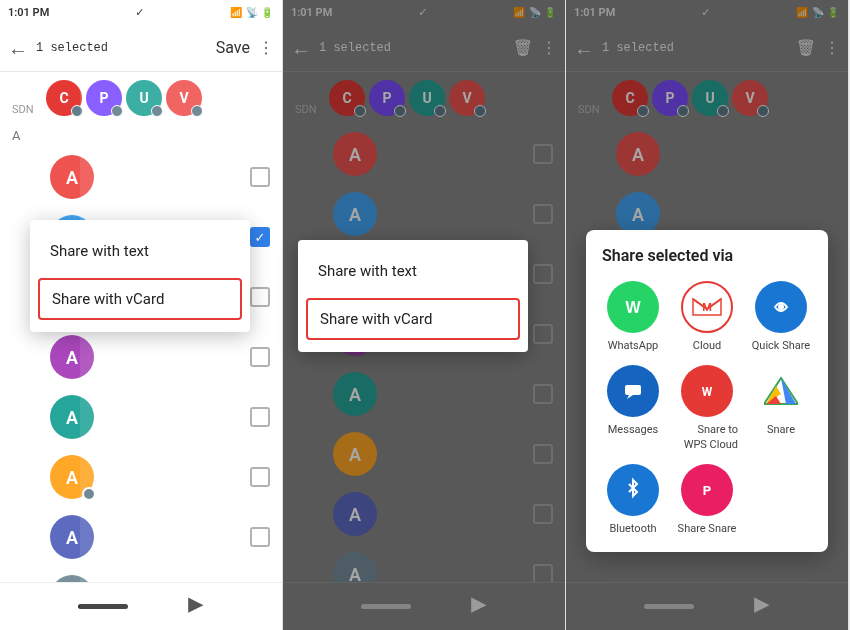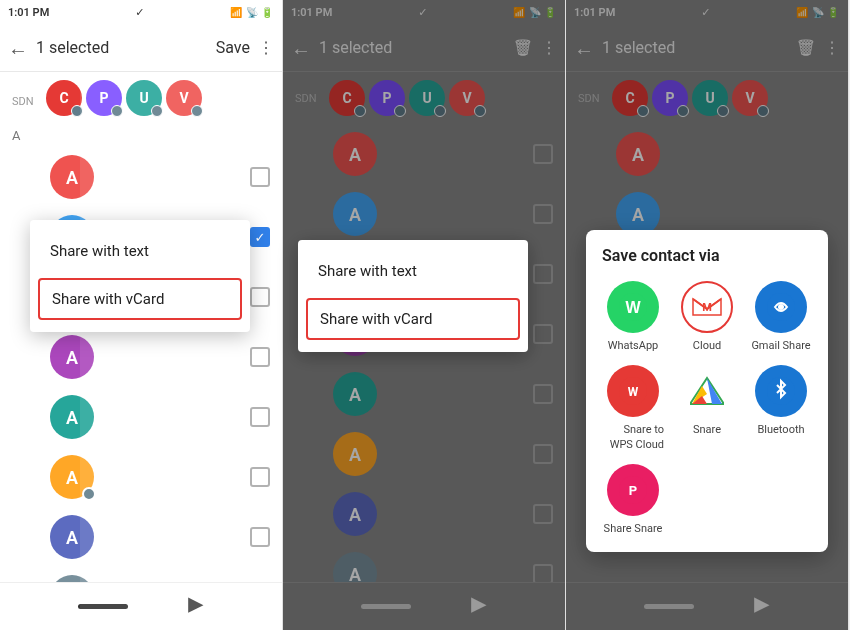--- a/index.html
+++ b/index.html
@@ -40,21 +40,21 @@
     .toolbar {
       height: 48px;
       display: flex;
       align-items: center;
       padding: 0 8px;
       gap: 8px;
       border-bottom: 1px solid #e8e8e8;
     }
 
     .toolbar .back-icon { font-size: 20px; color: #555; cursor: pointer; }
-    .toolbar .selected-text { font-size: 16px; color: #333; flex: 1; font-weight: 400; }
+    .toolbar .selected-text { font-size: 12px; color: #333; flex: 1; font-weight: 400; font-family: Liberation Mono, monospace; }
     .toolbar .toolbar-icons { display: flex; gap: 12px; align-items: center; color: #555; }
 
     .contact-list {
       flex: 1;
       overflow-y: auto;
       padding: 4px 0;
     }
 
     .contact-row {
       display: flex;
@@ -222,21 +222,21 @@
     .panel-overlay {
       position: absolute;
       top: 0; left: 0; right: 0; bottom: 0;
       background: rgba(0,0,0,0.35);
       z-index: 5;
     }
 
     
     .sdn-section {
       display: flex;
-      align-items: center;
+      align-items: flex-end;
       padding: 8px 12px 4px;
       gap: 6px;
     }
 
     .sdn-label {
       font-size: 11px;
       color: #999;
       padding-top: 6px;
       min-width: 28px;
     }
@@ -521,21 +521,21 @@
   </div>
 
   <div class="nav-bar" style="background:#888;border-color:#999;">
     <div class="nav-pill" style="background:#ccc;"></div>
     <span class="nav-back" style="color:#eee;">◀</span>
   </div>
 
   <div class="panel-overlay"></div>
 
   <div class="share-contact-panel">
-    <div class="share-contact-title">Save contact via</div>
+    <div class="share-contact-title">Share selected via</div>
     <div class="share-grid">
 
       <div class="share-item">
         <div class="share-icon-circle" style="background:#25D366;">
           <svg width="28" height="28" viewBox="0 0 28 28">
             <circle cx="14" cy="14" r="14" fill="#25D366"></circle>
             <text x="14" y="20" text-anchor="middle" fill="white" font-size="16" font-weight="bold" font-family="Arial">W</text>
           </svg>
         </div>
         <span class="share-item-label">WhatsApp</span>
@@ -554,23 +554,33 @@
       </div>
 
       <div class="share-item">
         <div class="share-icon-circle" style="background:#1976D2;">
           <svg width="28" height="28" viewBox="0 0 28 28">
             <circle cx="14" cy="14" r="14" fill="#1976D2"></circle>
             <path d="M8 14 Q14 6 20 14 Q14 22 8 14Z" fill="none" stroke="white" stroke-width="2"></path>
             <circle cx="14" cy="14" r="3" fill="white"></circle>
           </svg>
         </div>
-        <span class="share-item-label">Gmail Share</span>
-      </div>
-
+        <span class="share-item-label">Quick Share</span>
+      </div>
+
+      <div class="share-item">
+        <div class="share-icon-circle" style="background:#1565C0;">
+          <svg width="28" height="28" viewBox="0 0 28 28">
+            <circle cx="14" cy="14" r="14" fill="#1565C0"></circle>
+            <rect x="6" y="8" width="16" height="10" rx="2" fill="white"></rect>
+            <path d="M10 18 L8 22 L14 18Z" fill="white"></path>
+          </svg>
+        </div>
+        <span class="share-item-label">Messages</span>
+      </div>
 
       <div class="share-item">
         <div class="share-icon-circle" style="background:#E53935;">
           <svg width="28" height="28" viewBox="0 0 28 28">
             <circle cx="14" cy="14" r="14" fill="#E53935"></circle>
             <text x="14" y="19" text-anchor="middle" fill="white" font-size="12" font-weight="bold">W</text>
           </svg>
         </div>
         <span class="share-item-label">Snare to WPS Cloud</span>
       </div>

